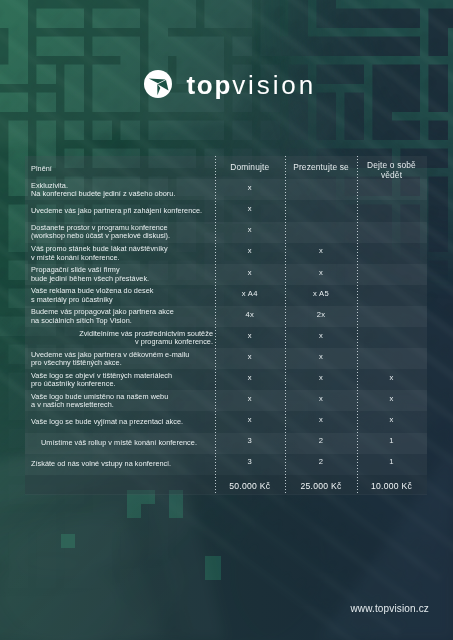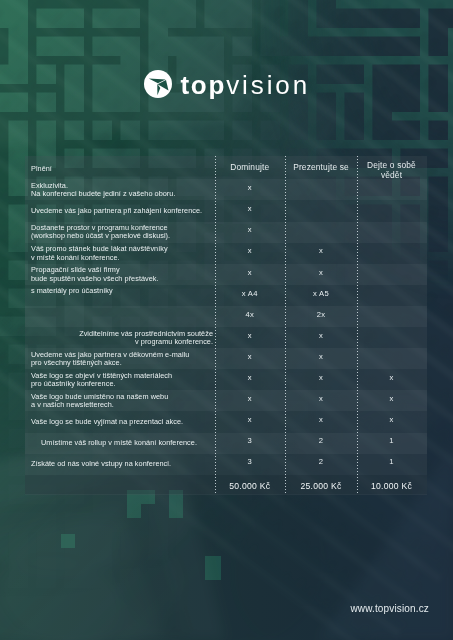--- a/index.html
+++ b/index.html
@@ -9,21 +9,21 @@
   .page{position:relative;width:453px;height:640px;overflow:hidden;background:#26654f;}
 
   
   .layer{position:absolute;left:0;top:0;width:453px;height:640px;display:block;}
 
   
   .logo{position:absolute;left:144px;top:70px;display:flex;align-items:center;}
   .logo-mark{width:28.4px;height:28.4px;border-radius:50%;background:#fff;
              display:block;position:relative;}
   .logo-mark svg{position:absolute;left:0;top:0;}
-  .logo-text{margin-left:8px;font-size:26px;line-height:28px;color:#fff;
+  .logo-text{margin-left:14px;font-size:26px;line-height:28px;color:#fff;
              position:relative;top:1px;white-space:nowrap;}
   .logo-text .b{font-weight:700;letter-spacing:1.8px;}
   .logo-text .l{font-weight:300;letter-spacing:2.9px;}
 
   
   .table{position:absolute;left:25px;top:155.5px;width:402px;height:339px;}
   .tbl-bg{position:absolute;inset:0;background:rgba(74,84,92,0.26);}
   .rowstripe{position:absolute;left:0;width:402px;background:rgba(255,255,255,0.040);}
   .vline{position:absolute;top:0;width:1px;height:339px;
          background-image:linear-gradient(to bottom,rgba(226,236,240,0.80) 45%,rgba(255,255,255,0) 45%);
@@ -1156,30 +1156,33 @@
       </div>
       <div class="cell val" style="left: 190.5px; width: 68.5px; top: 69.85px;">x</div>
       <div class="cell lbl" style="left: 6px; width: 182px; top: 89.65px;">
         <div>Váš promo stánek bude lákat návštěvníky</div>
         <div>v místě konání konference.</div>
       </div>
       <div class="cell val" style="left: 190.5px; width: 68.5px; top: 90.95px;">x</div>
       <div class="cell val" style="left: 261px; width: 70px; top: 90.95px;">x</div>
       <div class="cell lbl" style="left: 6px; width: 182px; top: 110.75px;">
         <div>Propagační slide vaší firmy</div>
-        <div>bude spuštěn vašeho všech přestávek.</div>
+        <div>bude jediní během všech přestávek.</div>
       </div>
       <div class="cell val" style="left: 190.5px; width: 68.5px; top: 112.05px;">x</div>
       <div class="cell val" style="left: 261px; width: 70px; top: 112.05px;">x</div>
       <div class="cell lbl" style="left: 6px; width: 182px; top: 131.85px;">
+        <div>Vaše reklama bude vložena do desek</div>
         <div>s materiály pro účastníky</div>
       </div>
       <div class="cell val" style="left: 190.5px; width: 68.5px; top: 133.15px;">x A4</div>
       <div class="cell val" style="left: 261px; width: 70px; top: 133.15px;">x A5</div>
       <div class="cell lbl" style="left: 6px; width: 182px; top: 152.95px;">
+        <div>Budeme vás propagovat jako partnera akce</div>
+        <div>na sociálních sítích Top Vision.</div>
       </div>
       <div class="cell val" style="left: 190.5px; width: 68.5px; top: 154.25px;">4x</div>
       <div class="cell val" style="left: 261px; width: 70px; top: 154.25px;">2x</div>
       <div class="cell lbl" style="left: 6px; width: 182px; top: 174.05px; text-align: right;">
         <div>Zviditelníme vás prostřednictvím soutěže</div>
         <div>v programu konference.</div>
       </div>
       <div class="cell val" style="left: 190.5px; width: 68.5px; top: 175.35px;">x</div>
       <div class="cell val" style="left: 261px; width: 70px; top: 175.35px;">x</div>
       <div class="cell lbl" style="left: 6px; width: 182px; top: 195.15px;">

